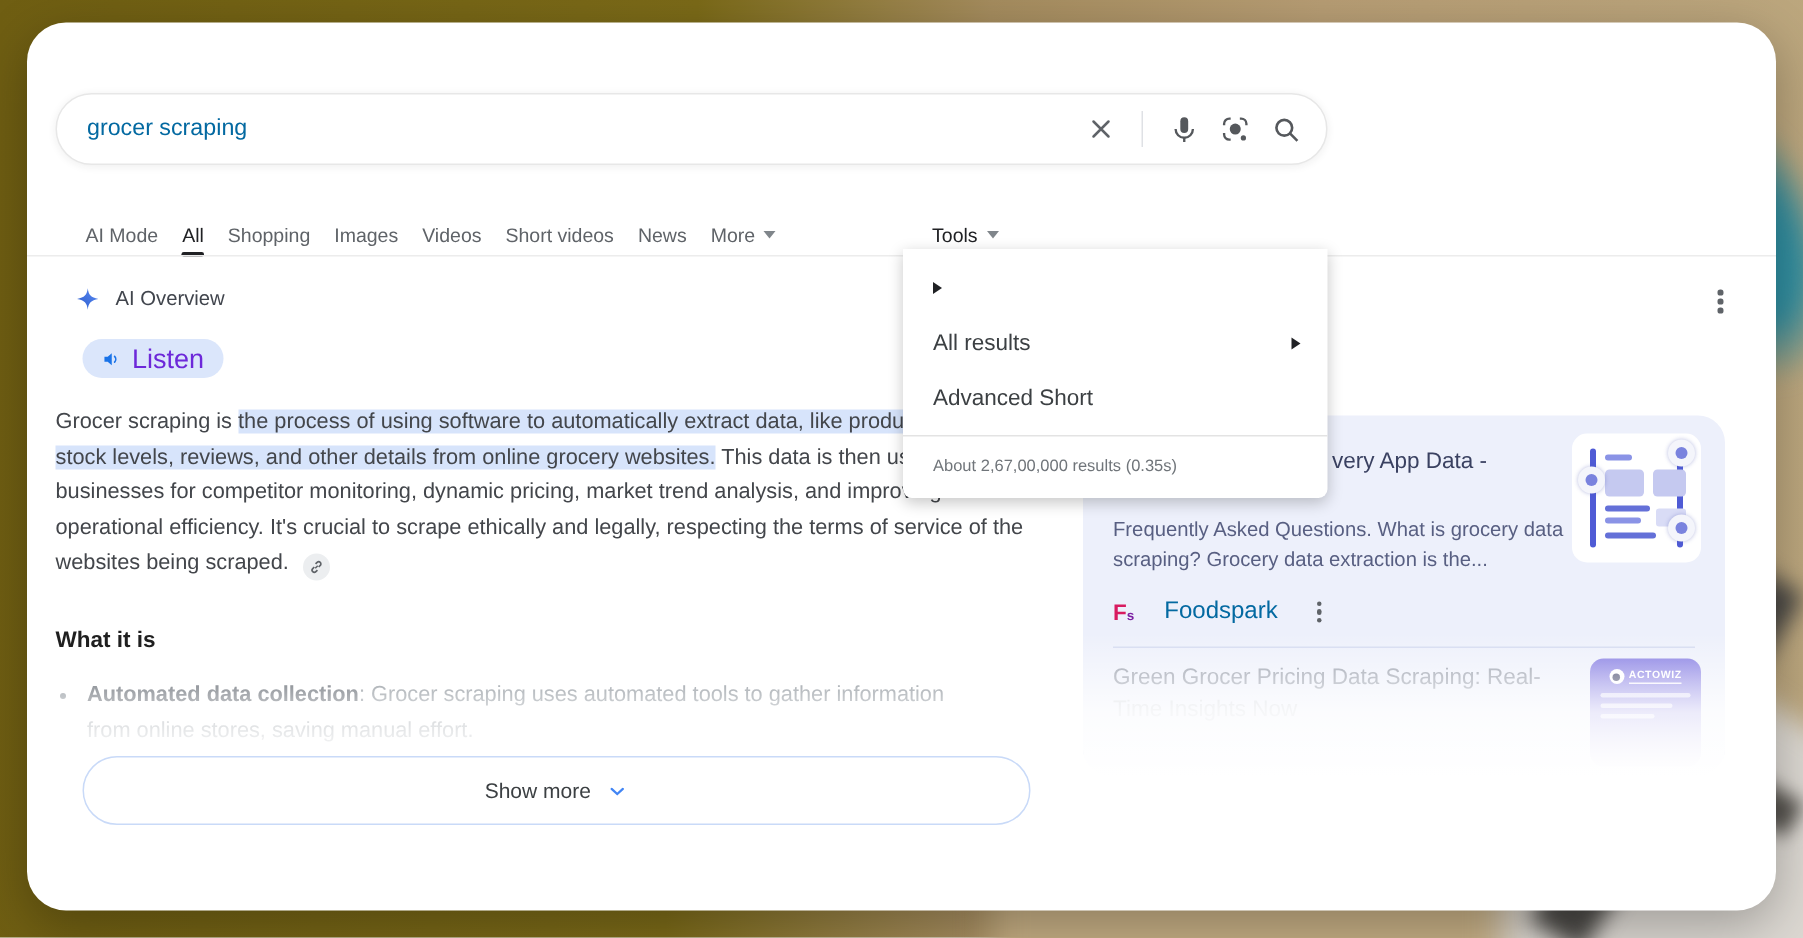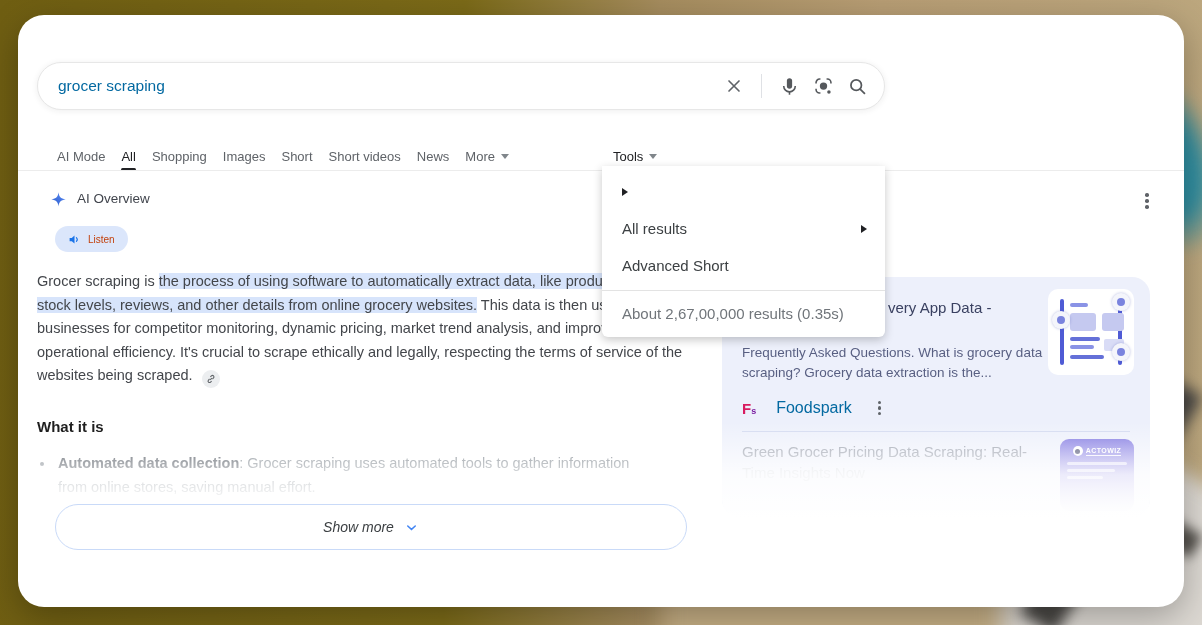--- a/index.html
+++ b/index.html
@@ -51,28 +51,28 @@
   
   .dropdown { position:absolute; left:584px; top:151px; width:283px; z-index:30;
               background:#fff; border-radius:0 0 6px 6px;
               box-shadow:0 3px 10px rgba(0,0,0,.22); padding-top:7px; }
   .dd-item { height:37px; display:flex; align-items:center; padding:0 18px 0 20px;
              font-size:15px; color:#3c4043; cursor:pointer; }
   .dd-item .grow { flex:1; }
   .dd-arrow { width:0; height:0; border-top:4.5px solid transparent; border-bottom:4.5px solid transparent;
               border-left:6px solid #202124; }
   .dd-divider { height:1px; background:#e3e3e3; margin-top:6px; }
-  .dd-stat { padding:14px 20px 15px; font-size:15px; color:#70757a; }
+  .dd-stat { padding:14px 20px 15px; font-size:11px; color:#70757a; }
 
   
   .ai-header { position:absolute; left:31px; top:176px; display:flex; gap:9px; }
   .ai-header .lbl { font-size:13.5px; color:#41454d; }
   .listen { position:absolute; left:37px; top:211px; height:26px; padding:0 13px;
             background:#dbe6fb; border-radius:13px; display:flex; align-items:center; gap:7px; cursor:pointer; }
-  .listen .lbl { font-size:10px; color:#c2410c; }
+  .listen .lbl { font-size:18px; color:#6d28d9; }
 
   .para { position:absolute; left:19px; top:255px; width:652px;
           font-size:14.5px; line-height:23.5px; color:#43464b; }
   .hl { background:#d7e4fb; }
   .linkchip { display:inline-flex; width:18px; height:18px; border-radius:50%; background:#eceef0;
               align-items:center; justify-content:center; vertical-align:-4px; margin-left:5px; cursor:pointer; }
 
   .what-heading { position:absolute; left:19px; top:403px; font-size:15px; font-weight:bold; color:#1f1f1f; }
 
   .bullet { position:absolute; left:22px; top:437px; width:620px; display:flex; gap:14px;
@@ -80,21 +80,21 @@
   .bullet .dot { width:4px; height:4px; border-radius:50%; background:#9aa0a6; margin-top:10px; flex:none; }
   .bullet b { color:#757a81; }
 
   .fade-left { position:absolute; left:19px; top:431px; width:652px; height:57px; z-index:6;
                background:linear-gradient(to bottom, rgba(255,255,255,0) 0%, rgba(255,255,255,.55) 45%, rgba(255,255,255,.96) 100%);
                pointer-events:none; }
 
   .showmore { position:absolute; left:37px; top:489px; width:632px; height:46px;
               border:1px solid #c9daf8; border-radius:23px; background:#fff;
               display:flex; align-items:center; justify-content:center; gap:10px; cursor:pointer; }
-  .showmore .lbl { font-size:14px; color:#3c4043;font-style:italic; }
+  .showmore .lbl { font-size:14px; color:#3c4043; }
 
   
   .kebab { position:absolute; left:1122px; top:178px; width:14px; height:18px;
            display:flex; flex-direction:column; align-items:center; gap:2.5px; cursor:pointer; }
   .kebab i, .kebab2 i { width:3.5px; height:3.5px; border-radius:50%; background:#5f6368; display:block; }
 
   .rpanel { position:absolute; left:704px; top:262px; width:428px; height:240px;
             background:#edf0fb; border-radius:18px; z-index:5; }
   .r-title { position:absolute; left:166px; top:22px; font-size:15px; color:#3a4161; cursor:pointer; }
   .r-snippet { position:absolute; left:20px; top:66px; width:308px;
@@ -189,21 +189,21 @@
         </svg>
       </span>
     </div>
   </div>
 
   <div class="tabs">
     <span class="tab">AI Mode</span>
     <span class="tab active">All</span>
     <span class="tab">Shopping</span>
     <span class="tab">Images</span>
-    <span class="tab">Short</span>
+    <span class="tab">Videos</span>
     <span class="tab">Short videos</span>
     <span class="tab">News</span>
     <span class="tab">
       <span>More</span>
       <span class="caret"></span>
     </span>
     <span class="tab dark tab-tools">
       <span>Tools</span>
       <span class="caret"></span>
     </span>

